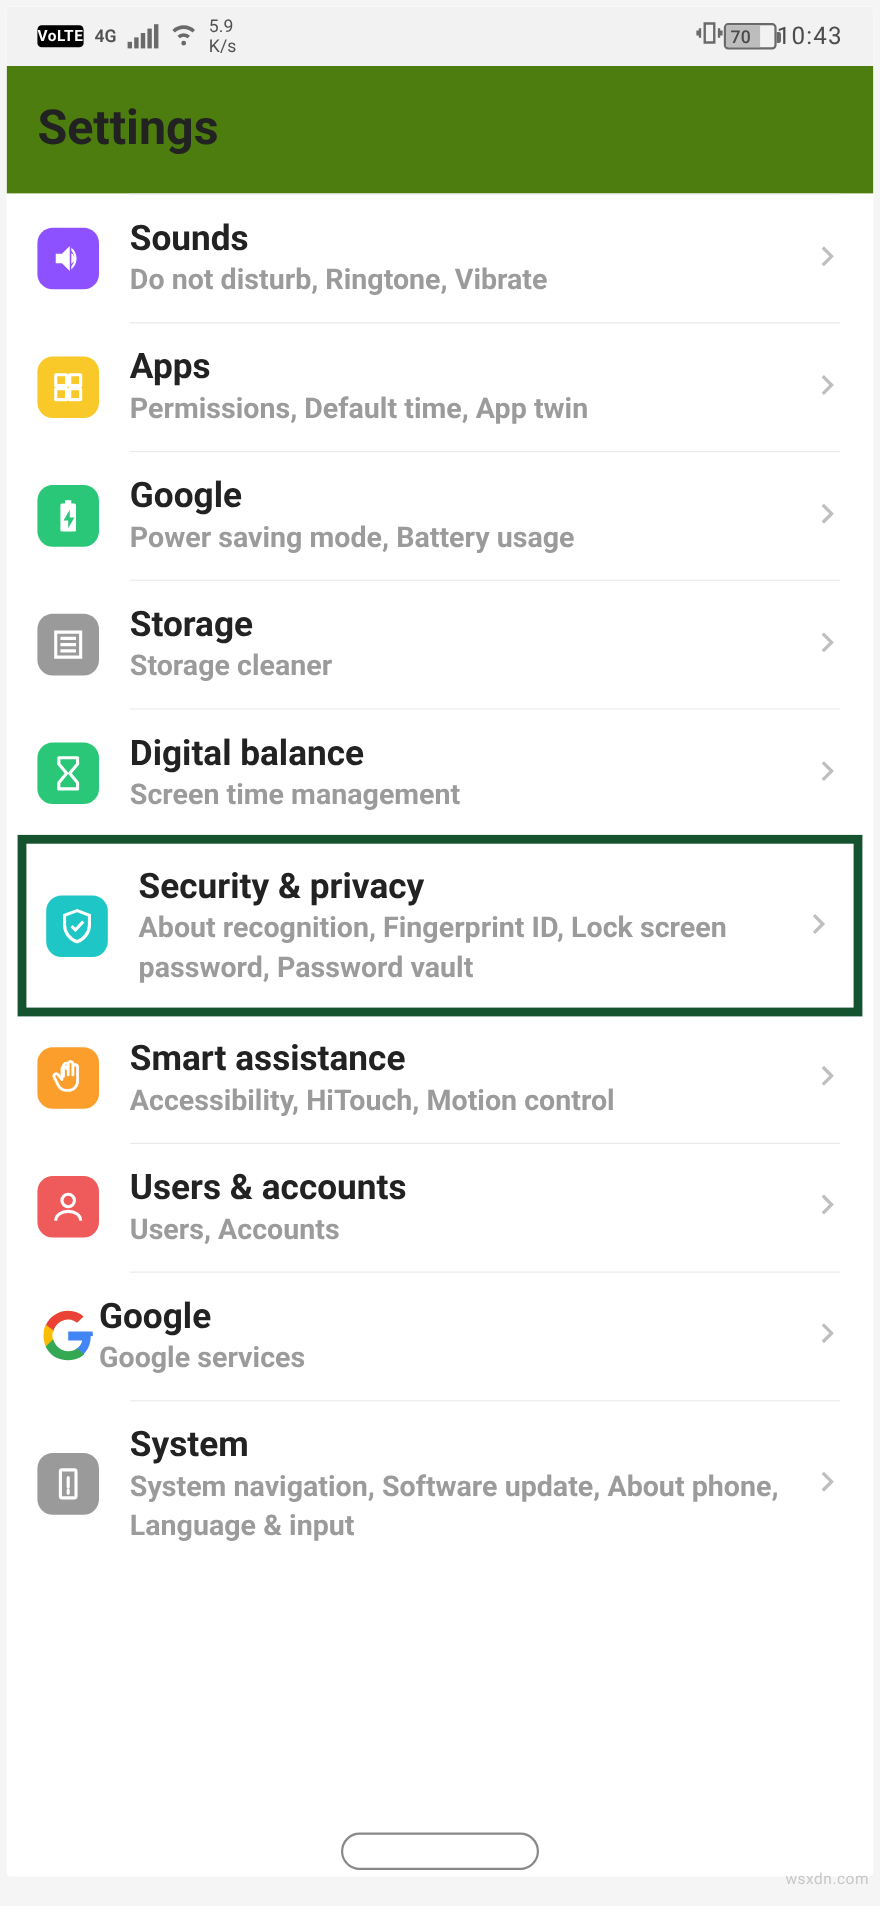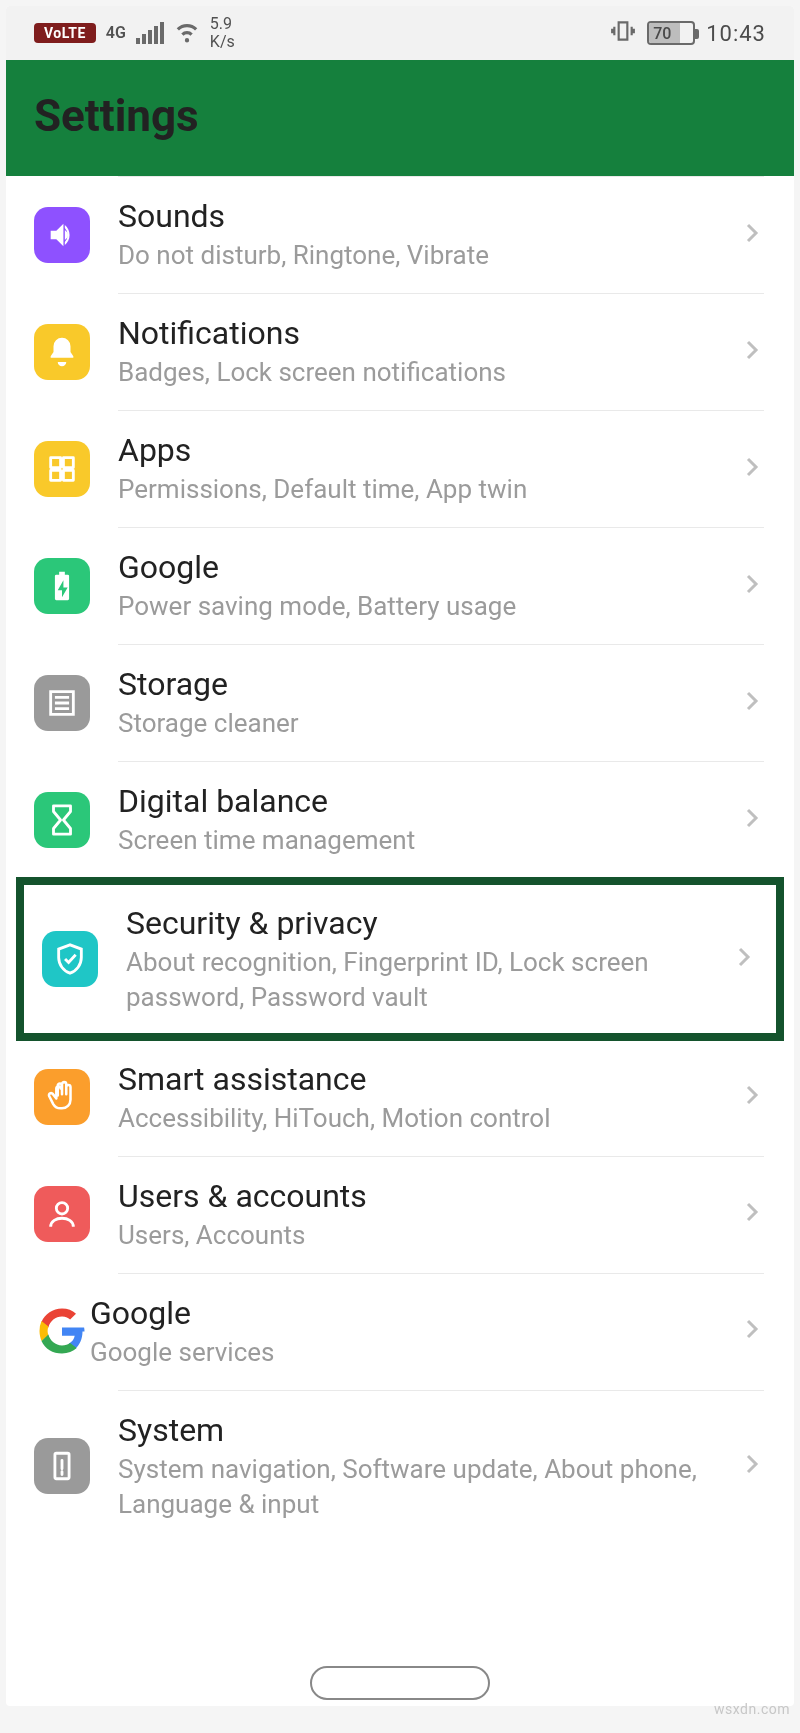--- a/index.html
+++ b/index.html
@@ -26,27 +26,27 @@
     height: 54px;
     background: #f2f2f2;
     display: flex;
     align-items: center;
     justify-content: space-between;
     padding: 0 28px;
     font-size: 22px;
     color: #515151;
   }
   .status-left { display:flex; align-items:center; gap:10px;}
-  .status-right { display:flex; align-items:center; gap:11px;}
+  .status-right { display:flex; align-items:center; gap:0;}
   .volte-badge {
-    background:#7f1d1d;
+    background:#000000;
     color:#fff;
     font-size:14px;
     font-weight:700;
-    padding:2px 10px;
+    padding:2px 0;
     border-radius:4px;
     letter-spacing:0.5px;
   }
   .sig-4g { font-size:16px; line-height:1; }
   .sig-4g .g4 { font-weight:600;}
   .signal-bars { display:inline-flex; align-items:flex-end; gap:2px;}
   .signal-bars span { width:4px; background:#6a6a6a; display:block;}
   .signal-bars span:nth-child(1){height:6px;}
   .signal-bars span:nth-child(2){height:10px;}
   .signal-bars span:nth-child(3){height:14px;}
@@ -76,32 +76,33 @@
   .battery .fill{
     position:absolute; left:0; top:0; bottom:0;
     width:70%; background:#bdbdbd; z-index:0;
     border-radius:2px 0 0 2px;
   }
   .battery .pct{ position:relative; z-index:1; color:#4a4a4a; font-weight:500;}
   .clock { font-size:22px; color:#4c4c4c; letter-spacing:1px;}
 
   
   .header {
-    background:#15803d;
+    background:#4d7c0f;
     padding: 30px 28px 34px;
   }
   .header .title {
     font-size:44px;
     font-weight:700;
     color:#222;
   }
 
   
   .list {
     background:#fff;
+    font-weight:bold;
   }
   .row {
     display:flex;
     align-items:center;
     padding: 20px 30px 20px 28px;
     position:relative;
   }
   .row + .row::before,
   .row:first-child::before {
     content:"";
@@ -220,34 +221,20 @@
       </div>
       <div class="text-col">
         <div class="label">Sounds</div>
         <div class="sub">Do not disturb, Ringtone, Vibrate</div>
       </div>
       <span class="chevron"><svg viewBox="0 0 24 24">
             <path d="M8 4l8 8-8 8"></path>
           </svg></span>
     </div>
 
-    <div class="row">
-      <div class="icon-box bg-yellow">
-        <svg viewBox="0 0 24 24">
-            <path d="M12 2a6 6 0 0 0-6 6v4l-2 3v1h16v-1l-2-3V8a6 6 0 0 0-6-6zm0 20a3 3 0 0 0 3-3H9a3 3 0 0 0 3 3z"></path>
-          </svg>
-      </div>
-      <div class="text-col">
-        <div class="label">Notifications</div>
-        <div class="sub">Badges, Lock screen notifications</div>
-      </div>
-      <span class="chevron"><svg viewBox="0 0 24 24">
-            <path d="M8 4l8 8-8 8"></path>
-          </svg></span>
-    </div>
 
     <div class="row">
       <div class="icon-box bg-yellow2">
         <svg viewBox="0 0 24 24">
             <path d="M4 4h7v7H4zM13 4h7v7h-7zM4 13h7v7H4zM13 13h7v7h-7z" fill="none" stroke="#fff" stroke-width="2" stroke-linejoin="round"></path>
           </svg>
       </div>
       <div class="text-col">
         <div class="label">Apps</div>
         <div class="sub">Permissions, Default time, App twin</div>

